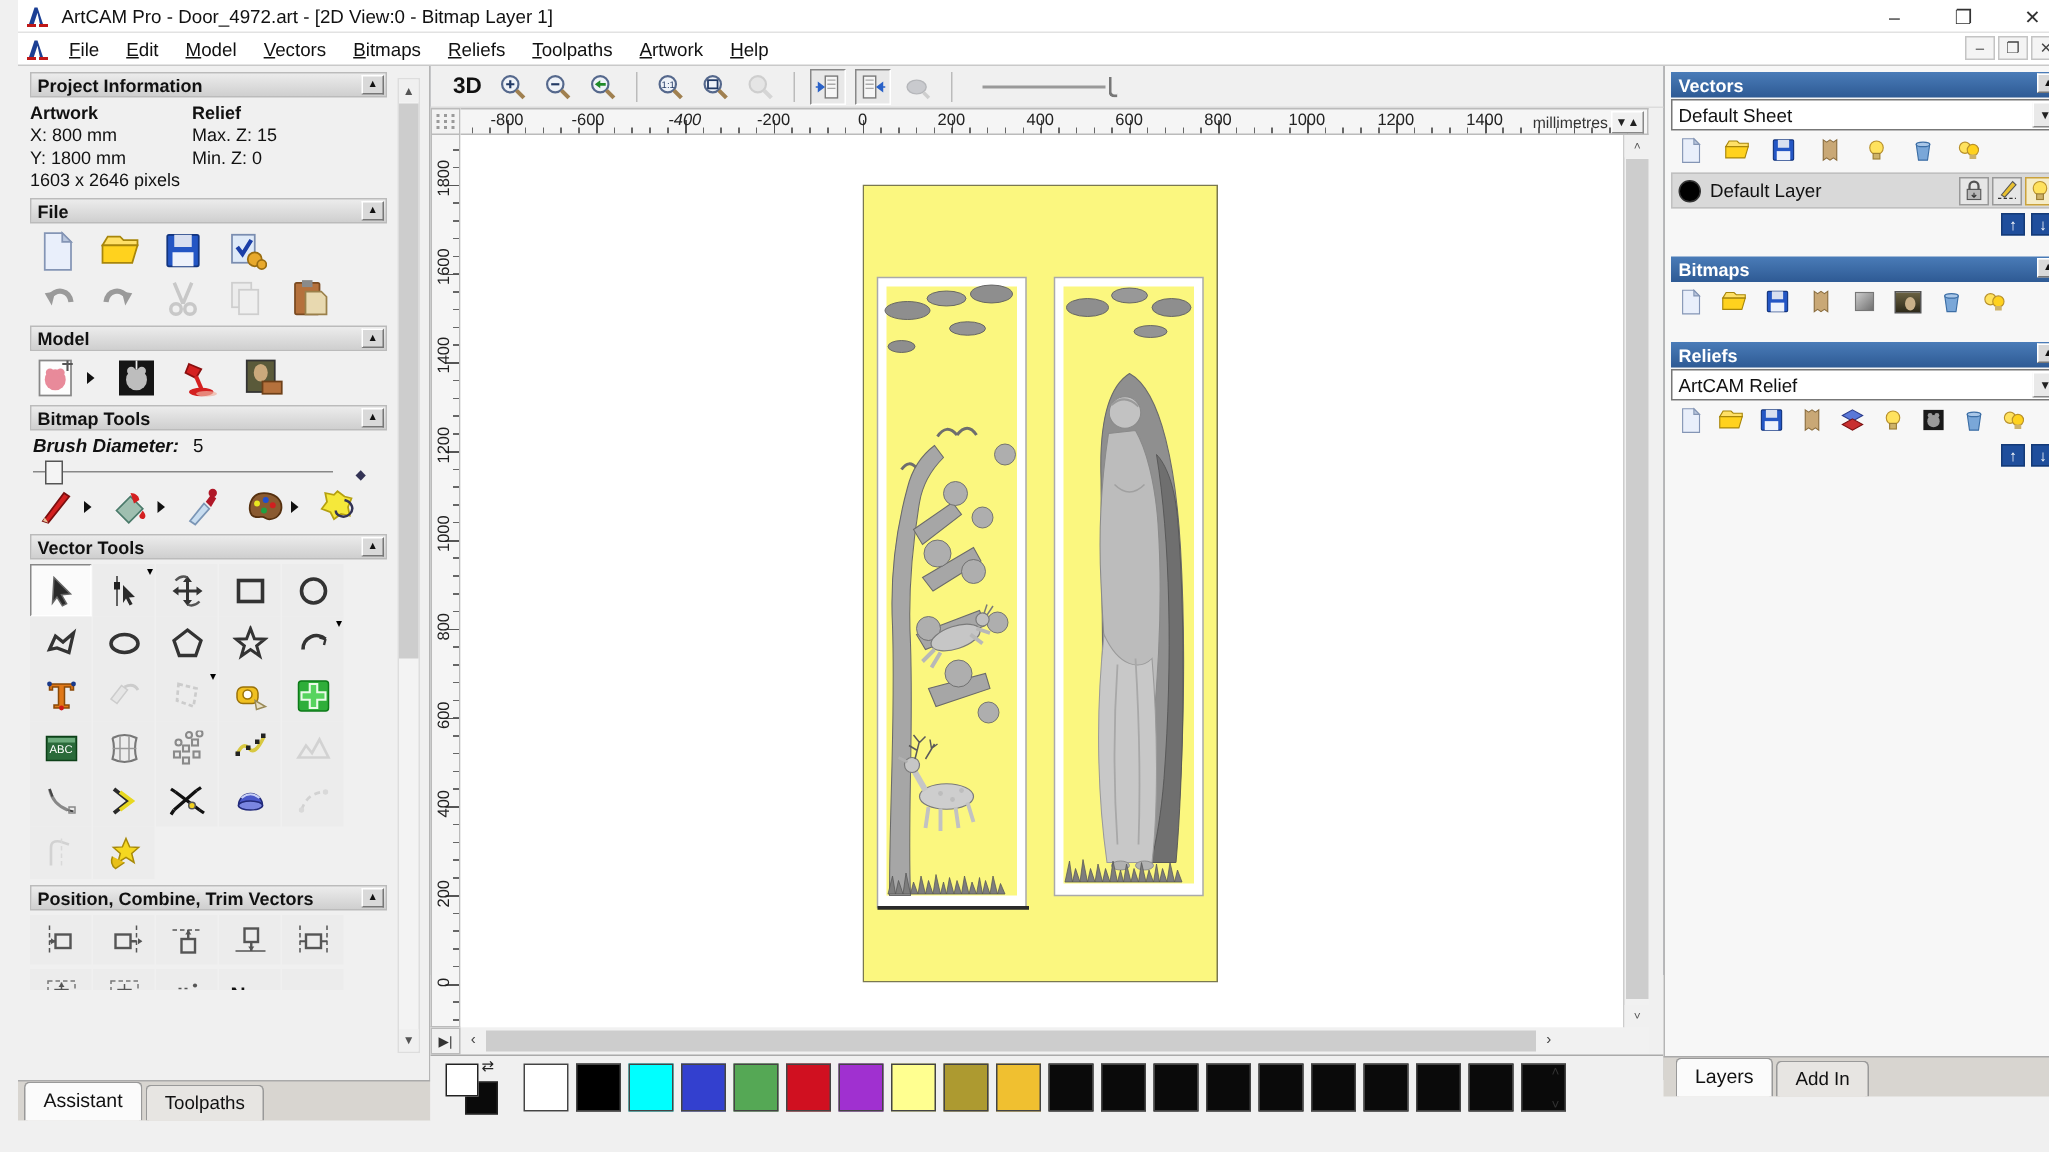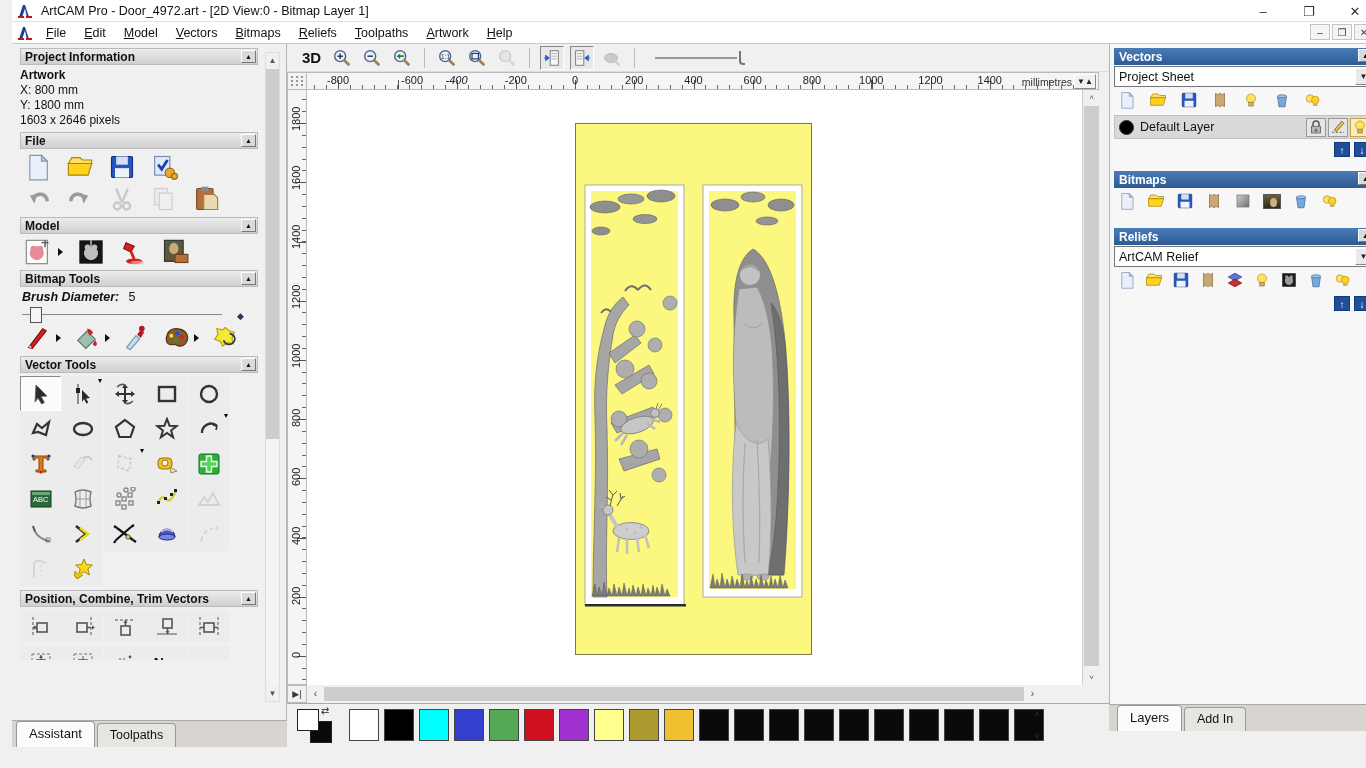--- a/index.html
+++ b/index.html
@@ -220,20 +220,25 @@
       <span>Project Information</span>
       <span class="collapse">▲</span>
     </div>
     <div class="info-grid">
       <div class="info-col">
         <b>Artwork</b><br>
         <span>X: 800 mm</span><br>
         <span>Y: 1800 mm</span><br>
         <span>1603 x 2646 pixels</span>
       </div>
+      <div class="info-col">
+        <b>Relief</b><br>
+        <span>Max. Z: 15</span><br>
+        <span>Min. Z: 0</span>
+      </div>
     </div>
 
     <div class="sect-head">
       <span>File</span>
       <span class="collapse">▲</span>
     </div>
     <div class="iconrow">
       <svg class="i28" viewBox="0 0 24 24">
           <use href="#sy-page"></use>
         </svg>
@@ -714,21 +719,21 @@
             <rect x="3" y="11" width="2" height="2"></rect>
             <rect x="8" y="11" width="2" height="2"></rect>
             <rect x="13" y="11" width="2" height="2"></rect>
           </g>
         </svg>
     </div>
     <div class="hruler" id="hruler">
       <span class="units">millimetres</span>
       <span class="units-dd">▼▲</span>
     <span class="rlab" style="left: 31px;">-800</span>
-        <span class="rlab" style="left: 105px;">-600</span>
+        <span class="rlab" style="left: 85px;">-600</span>
         <span class="rlab" style="left: 149.5px; font-style: italic;">-400</span>
         <span class="rlab" style="left: 208.75px;">-200</span>
         <span class="rlab" style="left: 268px;">0</span>
         <span class="rlab" style="left: 327.25px;">200</span>
         <span class="rlab" style="left: 386.5px;">400</span>
         <span class="rlab" style="left: 445.75px;">600</span>
         <span class="rlab" style="left: 505px;">800</span>
         <span class="rlab" style="left: 564.25px;">1000</span>
         <span class="rlab" style="left: 623.5px;">1200</span>
         <span class="rlab" style="left: 682.75px;">1400</span>
@@ -882,21 +887,21 @@
     </div>
   </div>
 
   <div class="right-panel">
 
     <div class="rp-head">
       <span>Vectors</span>
       <span class="collapse">▲</span>
     </div>
     <div class="rp-dd">
-      <span>Project Sheet</span>
+      <span>Default Sheet</span>
       <span class="dd-btn">▼</span>
     </div>
     <div class="rp-icons">
       <svg class="i18" viewBox="0 0 24 24">
           <use href="#sy-page"></use>
         </svg>
       <svg class="i18" viewBox="0 0 24 24">
           <use href="#sy-folder"></use>
         </svg>
       <svg class="i18" viewBox="0 0 24 24">

